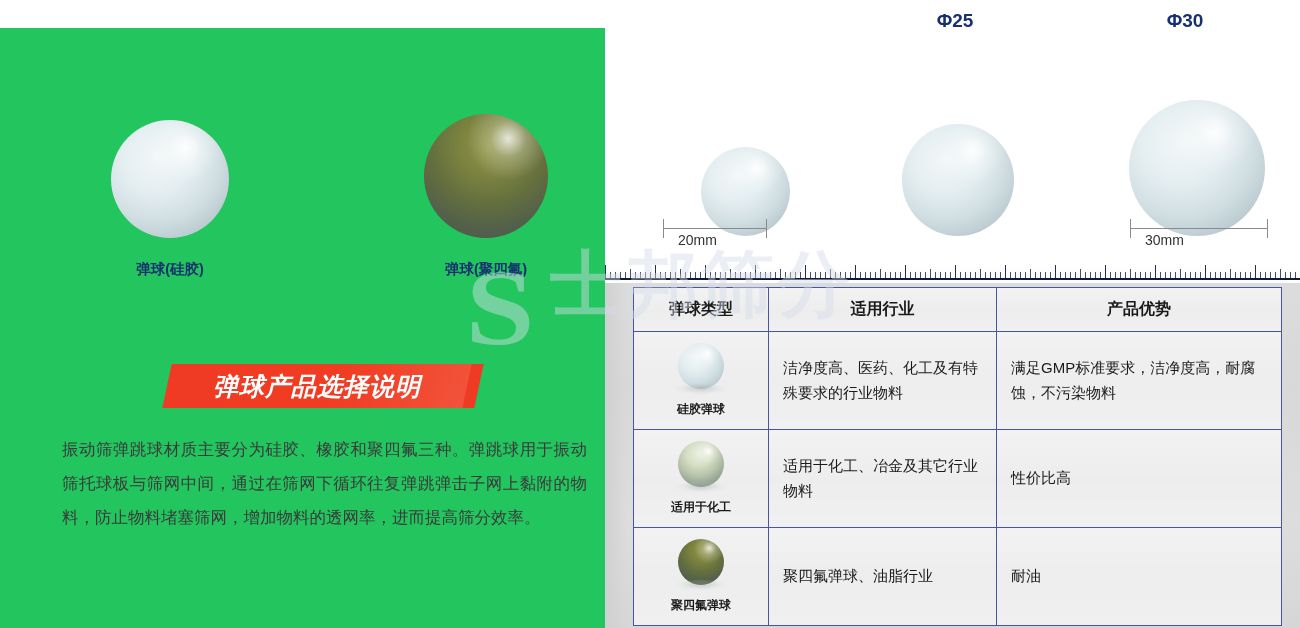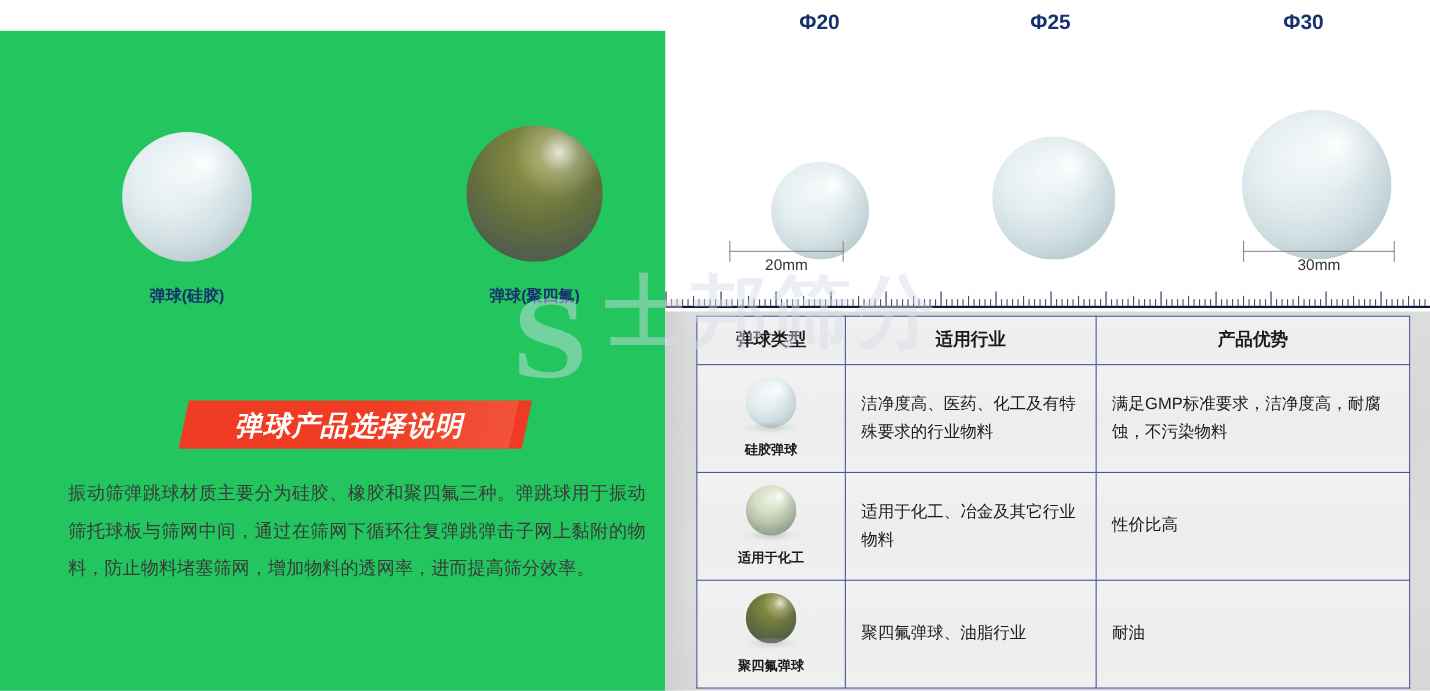--- a/index.html
+++ b/index.html
@@ -118,21 +118,21 @@
     z-index:-1;
   }
 
   
   .dim { position:absolute; top:228px; height:30px; }
   .dim-line { position:absolute; top:0; left:0; width:100%; height:1px; background:#8a8a8a; }
   .dim-tick-l, .dim-tick-r { position:absolute; top:-9px; width:1px; height:19px; background:#8a8a8a; }
   .dim-tick-l { left:0; }
   .dim-tick-r { right:0; }
   .dim-text {
-    position:absolute; top:4px; left:0; width:100%; text-align:center;
+    position:absolute; top:4px; left:15px; width:100%; 
     font-size:14px; color:#333;
   }
 
   
   .ruler {
     position:absolute; left:605px; top:261px; width:695px; height:22px; z-index:4;
     background:linear-gradient(#ffffff 0%, #fcfcfc 100%);
   }
   .ruler-base { position:absolute; left:0; bottom:3px; width:100%; height:2.4px; background:#111a33; }
   .ruler-tick { position:absolute; bottom:5.4px; width:1px; background:#26304d; }
@@ -211,21 +211,20 @@
     <div class="banner">
       <div class="banner-text">弹球产品选择说明</div>
     </div>
 
     <div class="paragraph">振动筛弹跳球材质主要分为硅胶、橡胶和聚四氟三种。弹跳球用于振动筛托球板与筛网中间，通过在筛网下循环往复弹跳弹击子网上黏附的物料，防止物料堵塞筛网，增加物料的透网率，进而提高筛分效率。</div>
   </div>
 
   <div class="right-panel">
 
     <div class="phi-row">
-      <div class="phi-label" style="left:60px;  width:160px;">Φ20</div>
       <div class="phi-label" style="left:270px; width:160px;">Φ25</div>
       <div class="phi-label" style="left:500px; width:160px;">Φ30</div>
     </div>
 
     <div class="sizeballs">
       <div class="size-item" style="left:80px; width:120px;">
         <div class="size-sphere g-silicone" style="width:89px;height:89px;margin:0 auto;"></div>
       </div>
       <div class="size-item" style="left:288px; width:130px;">
         <div class="size-sphere g-silicone" style="width:112px;height:112px;margin:0 auto;"></div>

